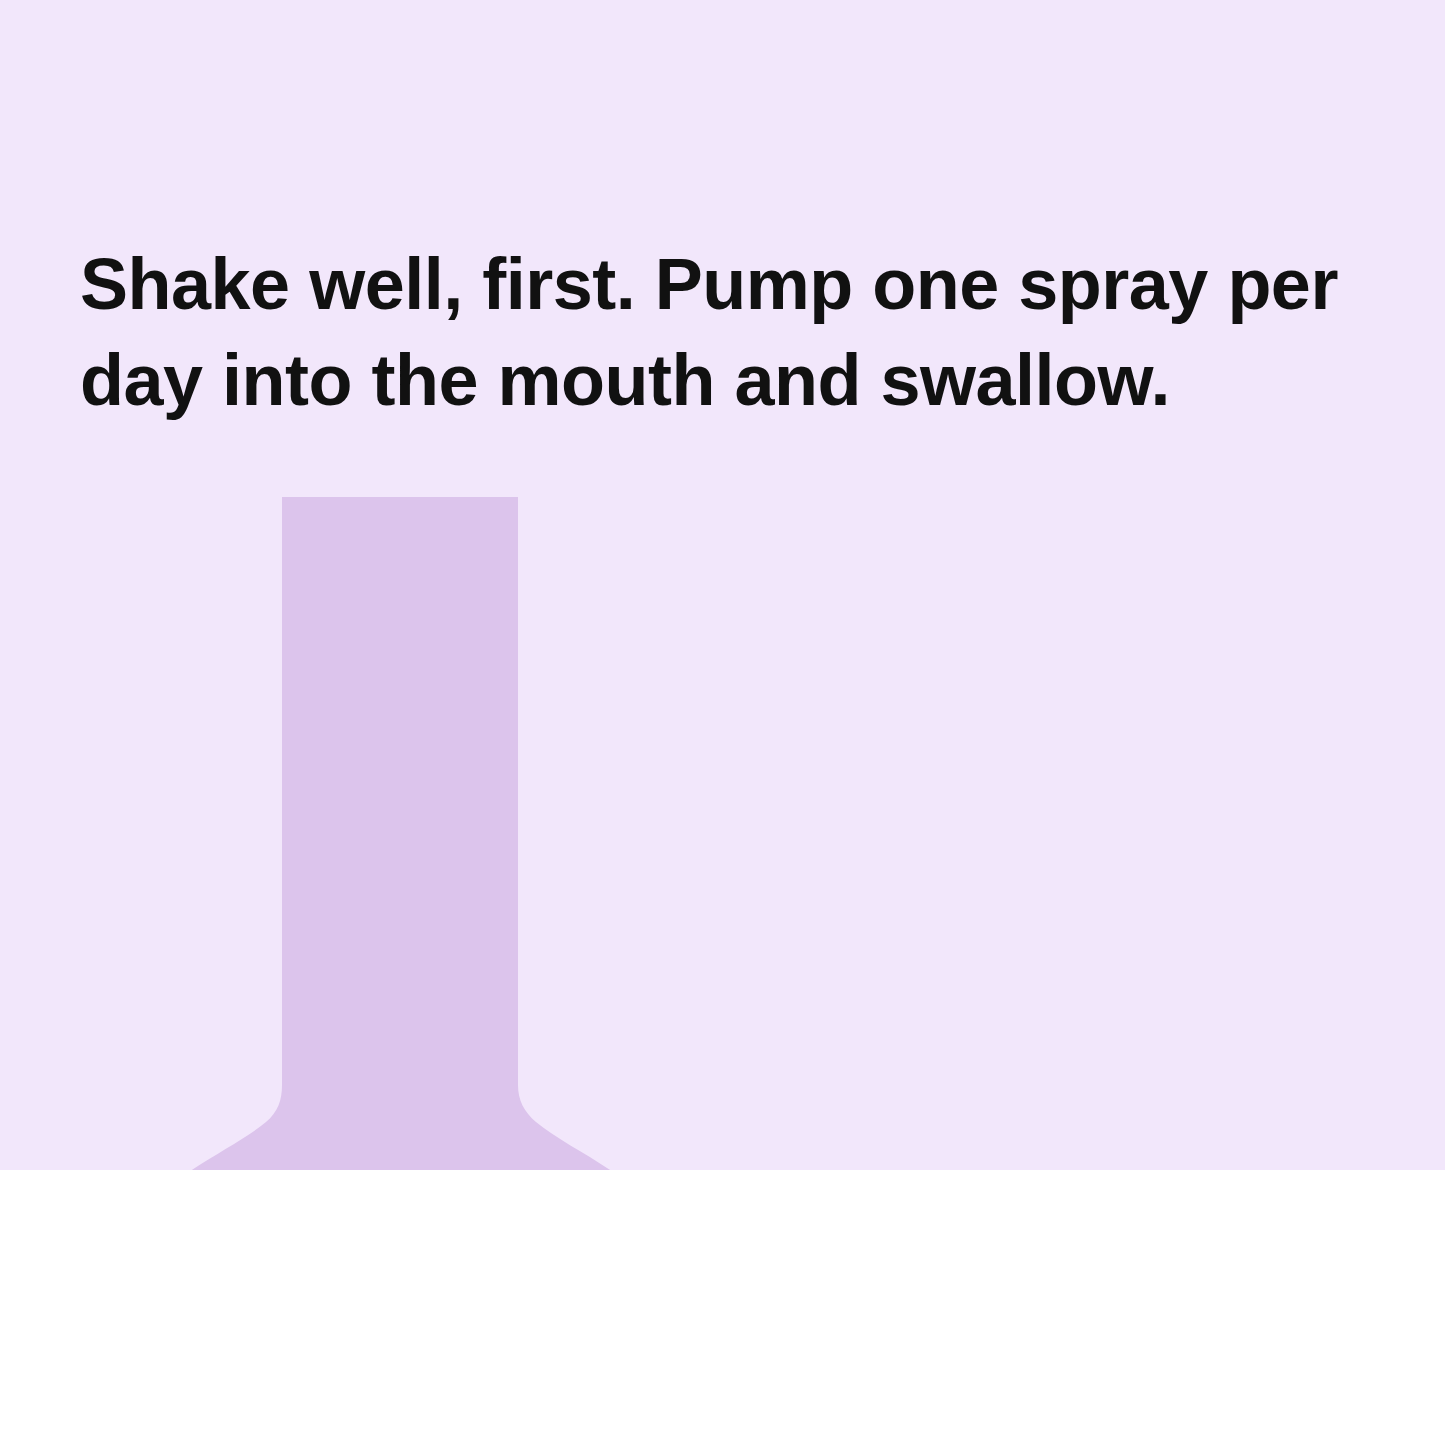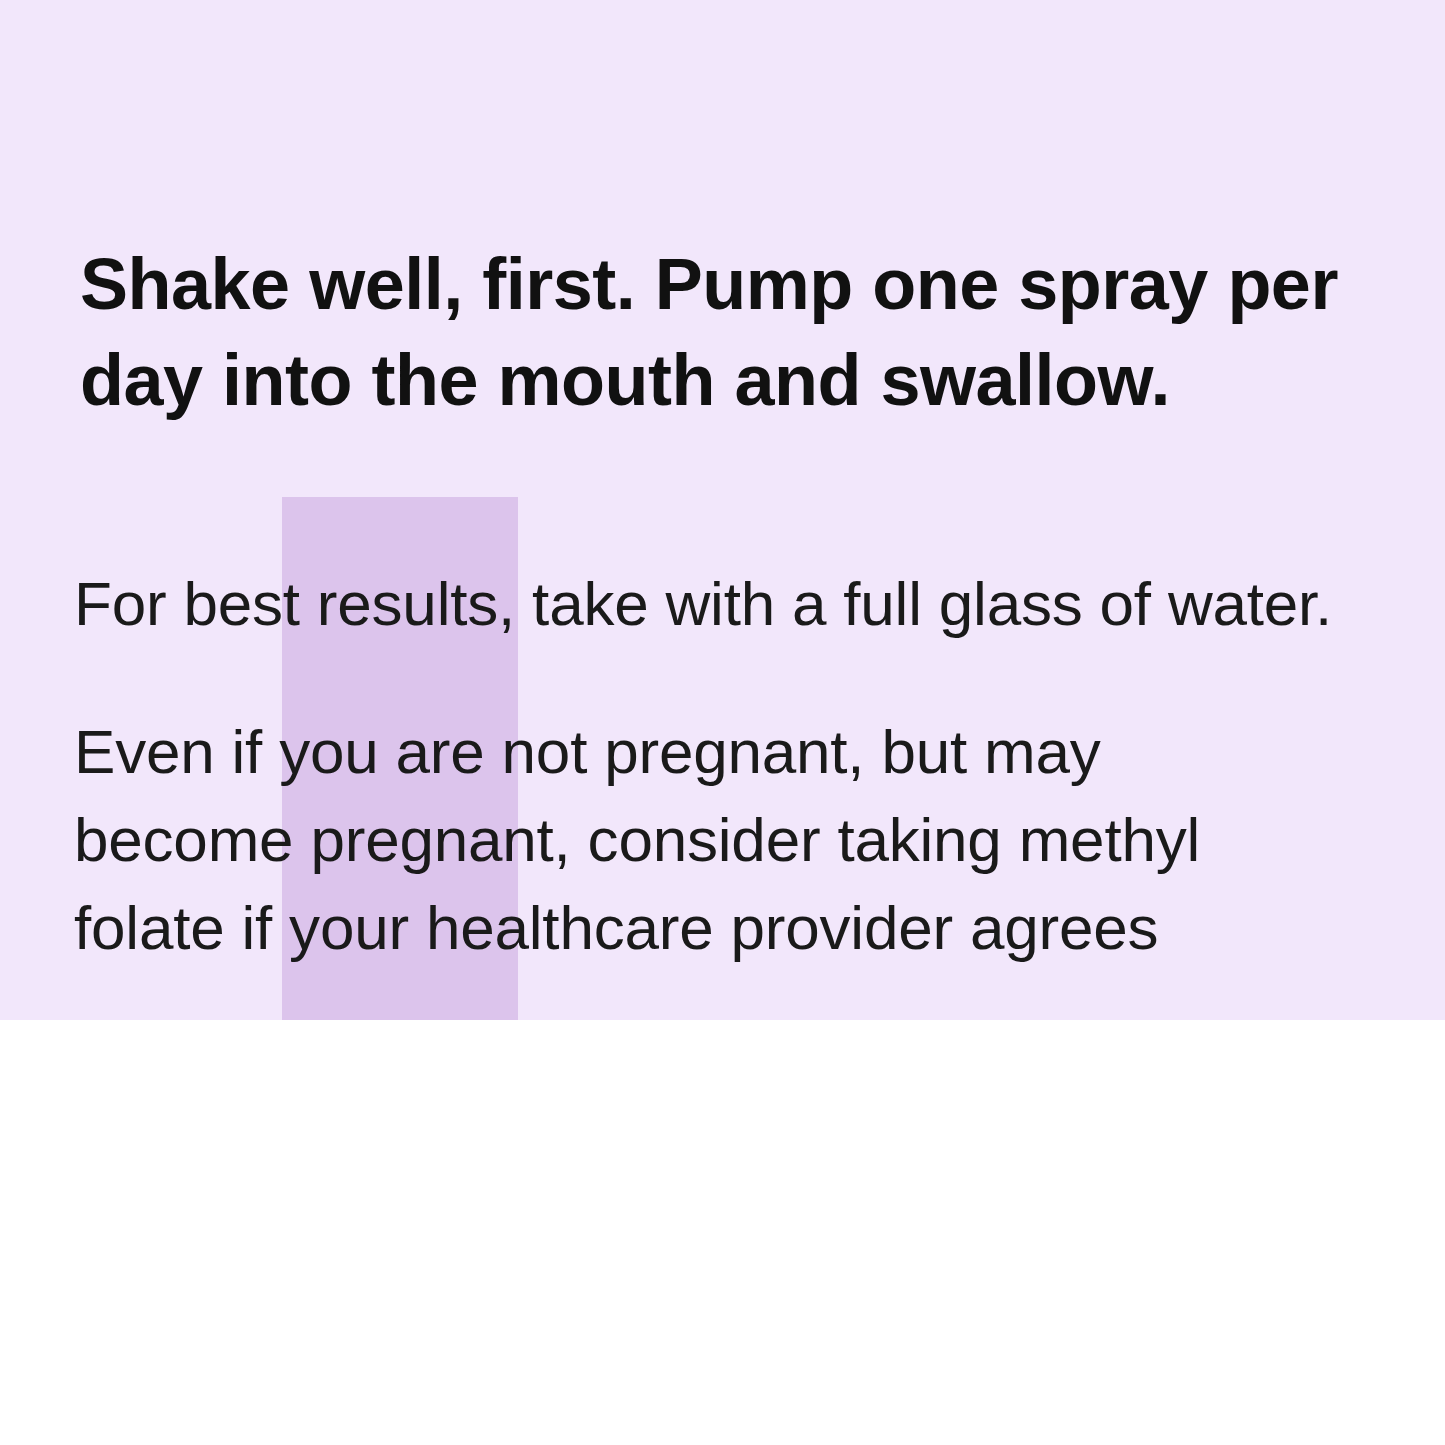--- a/index.html
+++ b/index.html
@@ -8,21 +8,21 @@
     padding: 0;
   }
   body {
     background: #ffffff;
     font-family: "Liberation Sans", sans-serif;
   }
 
   #card {
     position: relative;
     width: 1445px;
-    height: 1020px;
+    height: 1170px;
     overflow: hidden;
     background: #F2E7FB;
   }
 
   
   #bottle-graphic {
     position: absolute;
     left: 0;
     top: 0;
     width: 1445px;
@@ -99,19 +99,15 @@
              C 112 1254 134 1216 170 1186
              C 202 1160 242 1142 266 1122
              C 278 1112 282 1100 282 1085
              Z"></path>
   </svg>
 
   <div id="content">
 
     <h1 class="headline">Shake well, first. Pump one spray per day into the mouth and swallow.</h1>
 
-    <div class="body-block">
-      <p class="body-paragraph">For best results, take with a full glass of water.</p>
-      <p class="body-paragraph para-narrow">Even if you are not pregnant, but may become pregnant, consider taking methyl folate if your healthcare provider agrees</p>
-    </div>
 
   </div>
 </div>
 
 </body></html>

